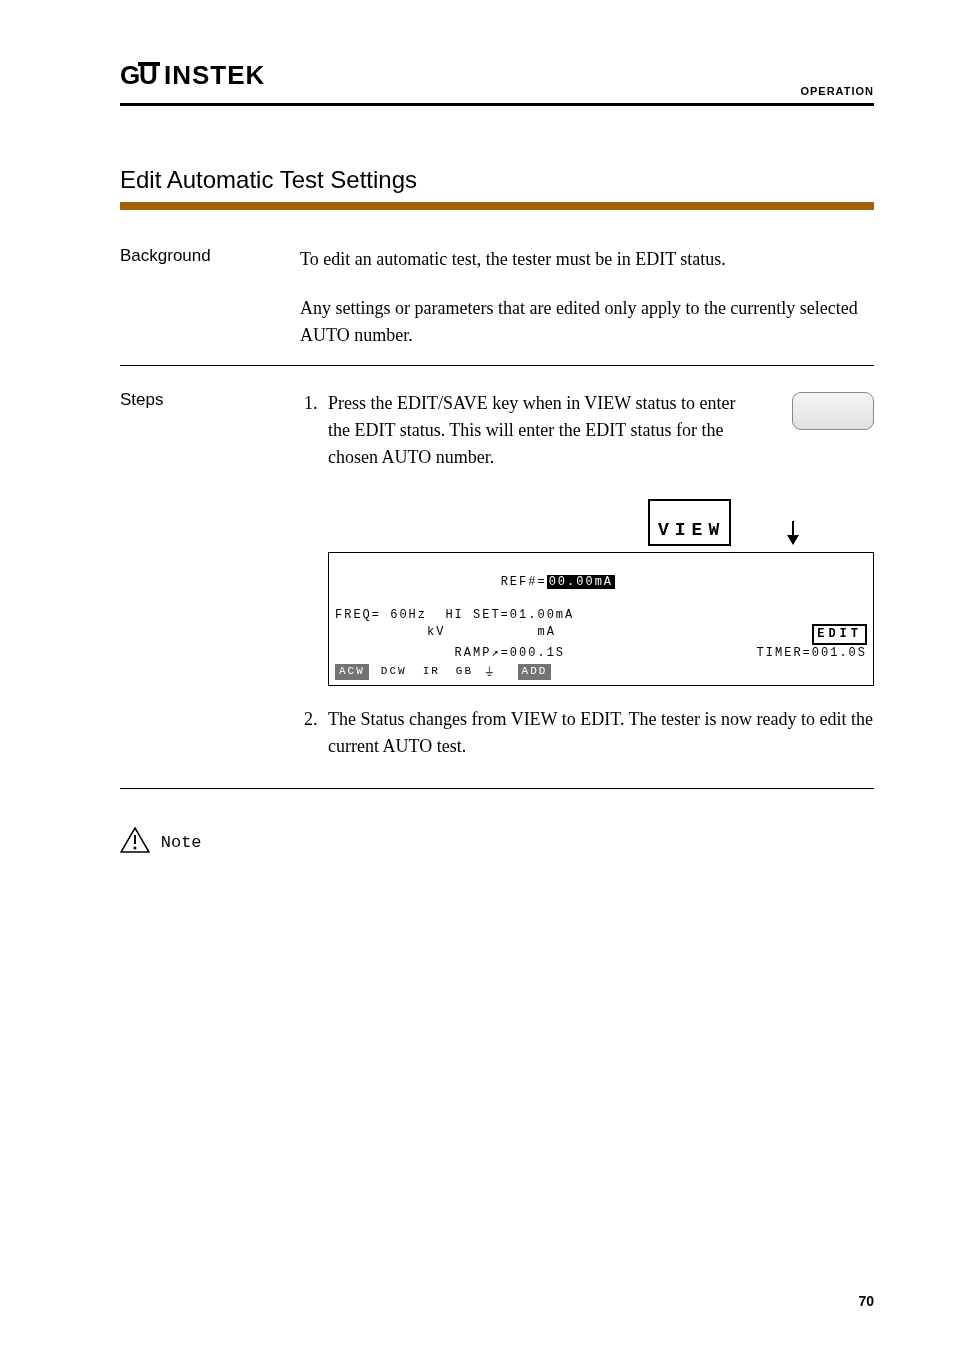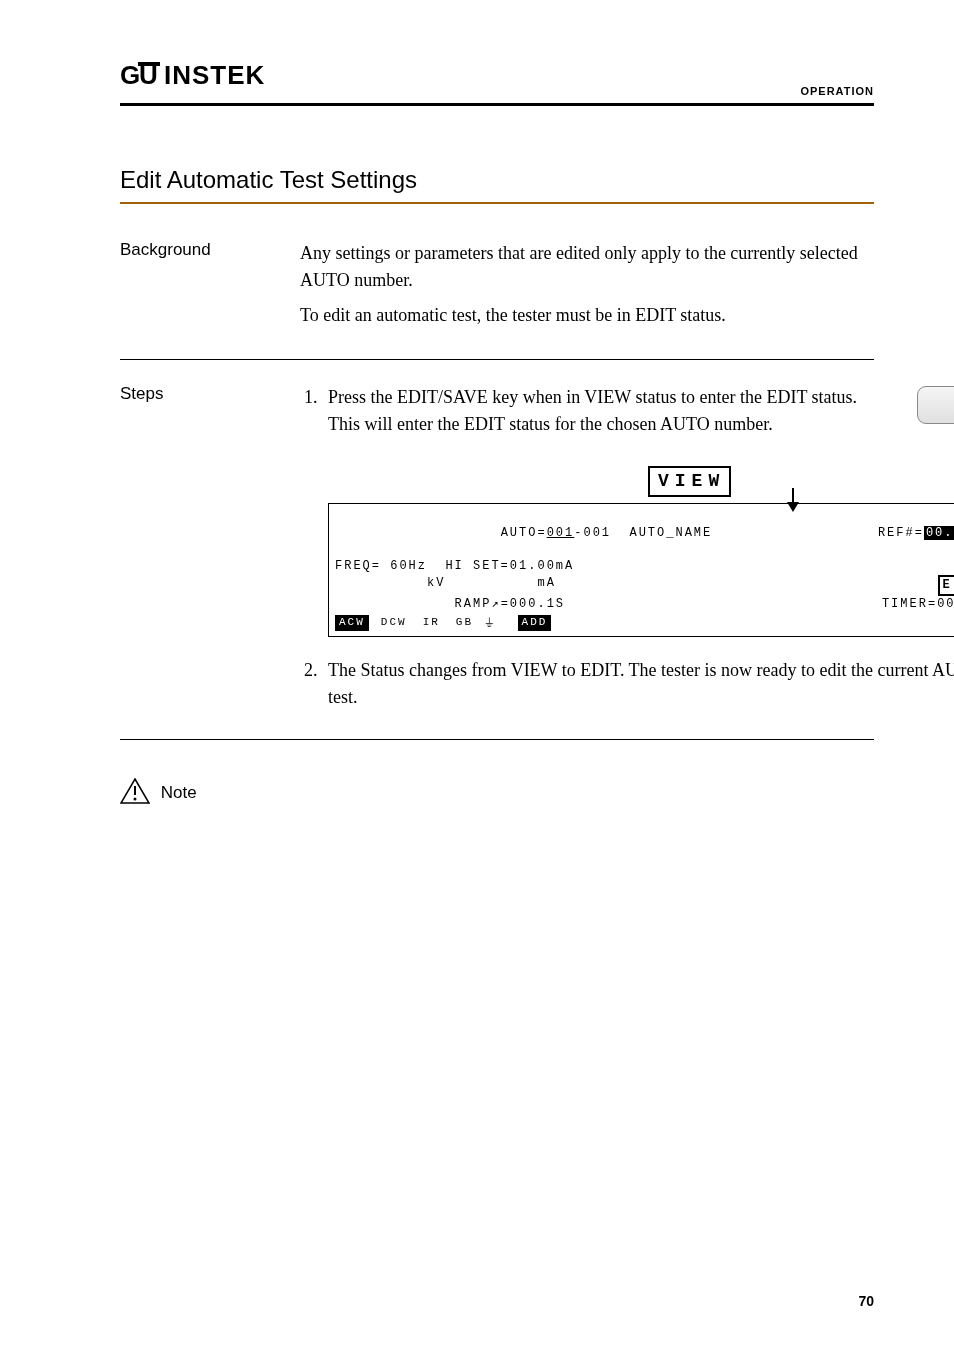--- a/index.html
+++ b/index.html
@@ -33,21 +33,21 @@
   .header-right {
     font-family: 'Segoe UI', Arial, sans-serif;
     font-weight: 600;
     font-size: 11px;
     letter-spacing: 1px;
   }
   .section-title {
     font-family: 'Segoe UI', Arial, sans-serif;
     font-size: 24px;
     font-weight: 400;
-    border-bottom: 2px solid #a16207;
+    border-bottom: 8px solid #a16207;
     padding-bottom: 8px;
     margin-bottom: 36px;
   }
   .content-row {
     display: flex;
     align-items: flex-start;
     margin-bottom: 0;
   }
   .label-col {
     width: 180px;
@@ -100,21 +100,21 @@
     margin: 28px 0 16px 0;
     position: relative;
   }
   .view-badge {
     display: inline-block;
     border: 2px solid #000;
     font-family: 'Courier New', monospace;
     font-weight: bold;
     font-size: 18px;
     letter-spacing: 6px;
-    padding: 0 4px 0 8px;
+    padding: 16px 4px 0 8px;
     margin-left: 320px;
     margin-bottom: 6px;
     position: relative;
   }
   .arrow-down {
     position: absolute;
     left: 455px;
     top: 22px;
     font-size: 20px;
     line-height: 1;
@@ -150,31 +150,31 @@
     gap: 8px;
     margin-top: 2px;
     align-items: center;
   }
   .lcd-btn {
     font-size: 11px;
     letter-spacing: 2px;
     padding: 0 4px;
   }
   .lcd-btn.filled {
-    background: #000000;
+    background: #737373;
     color: #fff;
     text-align: center;
   }
   .note-icon {
     display: inline-block;
     vertical-align: middle;
     margin-right: 6px;
   }
   .note-label {
-    font-family: Liberation Sans, sans-serif;
+    font-family: Liberation Mono, monospace;
     font-size: 17px;
   }
   .page-num {
     position: absolute;
     bottom: 40px;
     right: 80px;
     font-family: 'Segoe UI', Arial, sans-serif;
     font-weight: 700;
     font-size: 14px;
   }
@@ -196,22 +196,22 @@
       </svg>
     </div>
     <div class="header-right">OPERATION</div>
   </div>
 
   <div class="section-title">Edit Automatic Test Settings</div>
 
   <div class="content-row">
     <div class="label-col">Background</div>
     <div class="body-col">
+      <div class="para">To edit an automatic test, the tester must be in EDIT status.</div>
       <div class="para" style="margin-bottom:8px">Any settings or parameters that are edited only apply to the currently selected AUTO number.</div>
-      <div class="para">To edit an automatic test, the tester must be in EDIT status.</div>
     </div>
   </div>
 
   <hr class="rule">
 
   <div class="content-row">
     <div class="label-col">Steps</div>
     <div class="body-col">
       <ol class="steps">
         <li>
@@ -223,23 +223,20 @@
           <div class="lcd-block">
             <div class="view-badge">VIEW</div>
             <div class="arrow-down">
               <svg width="20" height="24" viewBox="0 0 20 24">
                 <line x1="10" y1="0" x2="10" y2="16" stroke="#000" stroke-width="2"></line>
                 <polygon points="4,14 16,14 10,24" fill="#000"></polygon>
               </svg>
             </div>
             <div class="lcd-panel">
               <div class="lcd-line">
-                <span>
-                  <span>AUTO=</span><span class="underline">001</span><span>-001  AUTO_NAME</span>
-                </span>
                 <span>
                   <span>REF#=</span><span class="lcd-highlight">00.00mA</span>
                 </span>
               </div>
               <div class="lcd-line">
                 <span>FREQ= 60Hz  HI SET=01.00mA</span>
                 <span></span>
               </div>
               <div class="lcd-line">
                 <span>          kV          mA</span>

